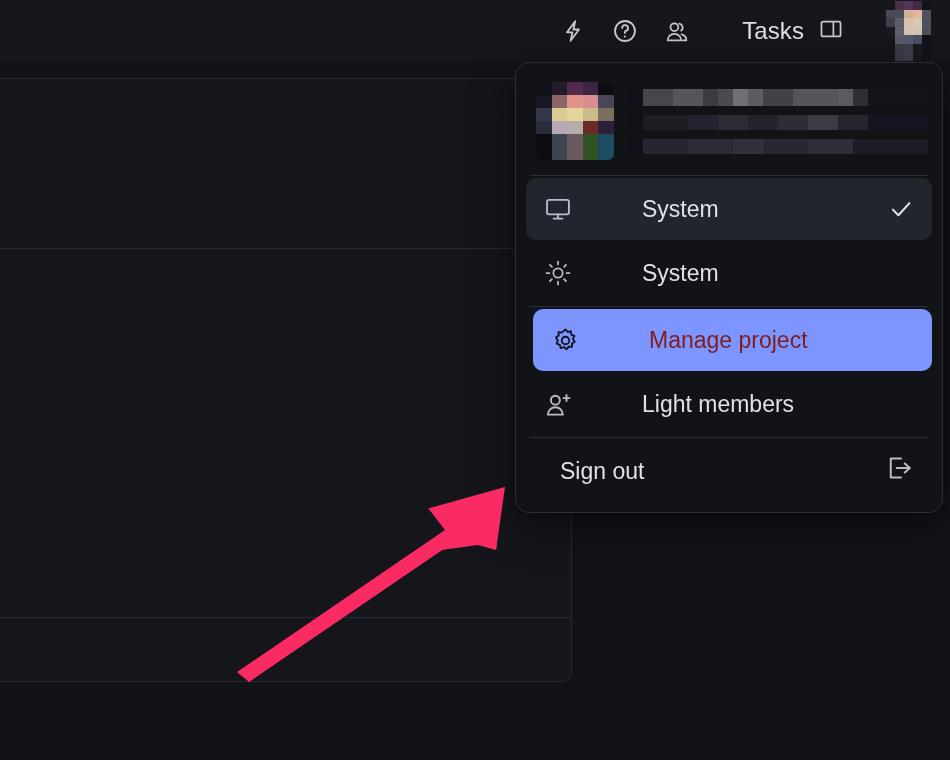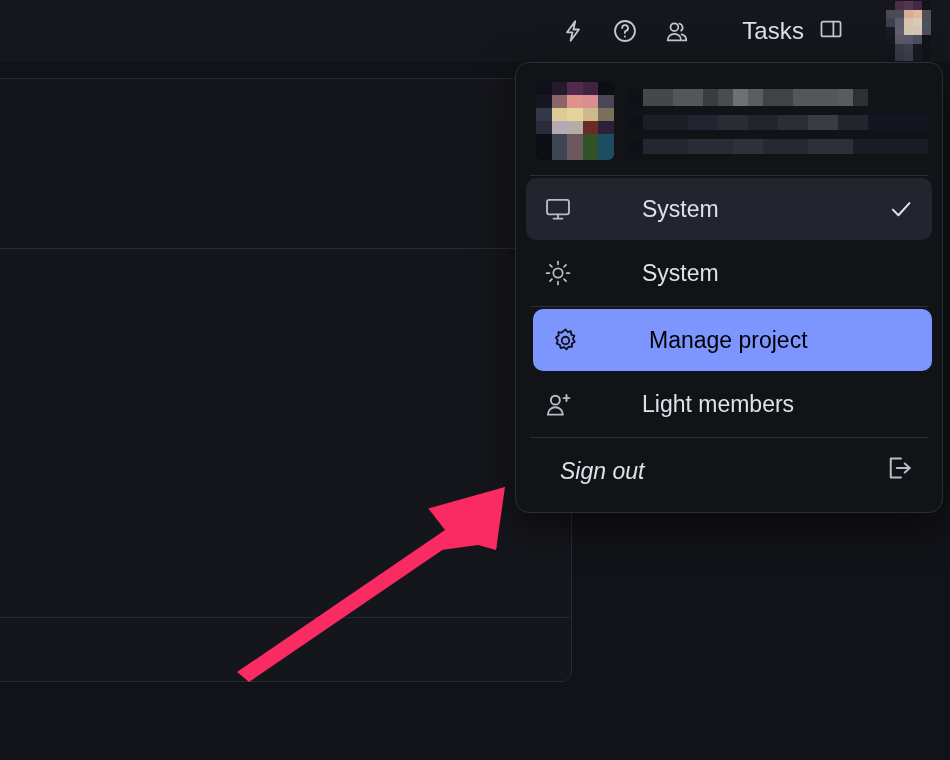--- a/index.html
+++ b/index.html
@@ -67,23 +67,23 @@
   .menu-item {
     display: flex; align-items: center;
     height: 62px; margin: 2px 10px; padding: 0 18px;
     border-radius: 10px;
     color: #dfe1e8; font-size: 23px; gap: 44px;
   }
   .menu-item .mi-icon { width: 34px; color: #b9bcc7; display: flex; align-items: center; margin-right: 20px; }
   .menu-item .mi-label { flex: 1; }
   .menu-item .mi-right { width: 30px; display: flex; justify-content: flex-end; color: #dfe1e8; }
   .menu-item.is-selected { background: #22242e; }
-  .menu-item.is-active { background: #7d95ff; color: #000000; margin-left: 17px; }
+  .menu-item.is-active { background: #7d95ff; color: #7f1d1d; margin-left: 17px; }
   .menu-item.is-active .mi-icon { color: #10111a; }
-  .menu-item.signout { padding: 0 18px 0 34px; font-style: italic; }
+  .menu-item.signout { padding: 0 18px 0 34px; }
   .menu-item.signout .so-icon { color: #b9bcc7; }
 
   
   .arrow-layer { position: absolute; inset: 0; pointer-events: none; }
 </style>
 </head>
 <body>
 
 <div id="root">
 

